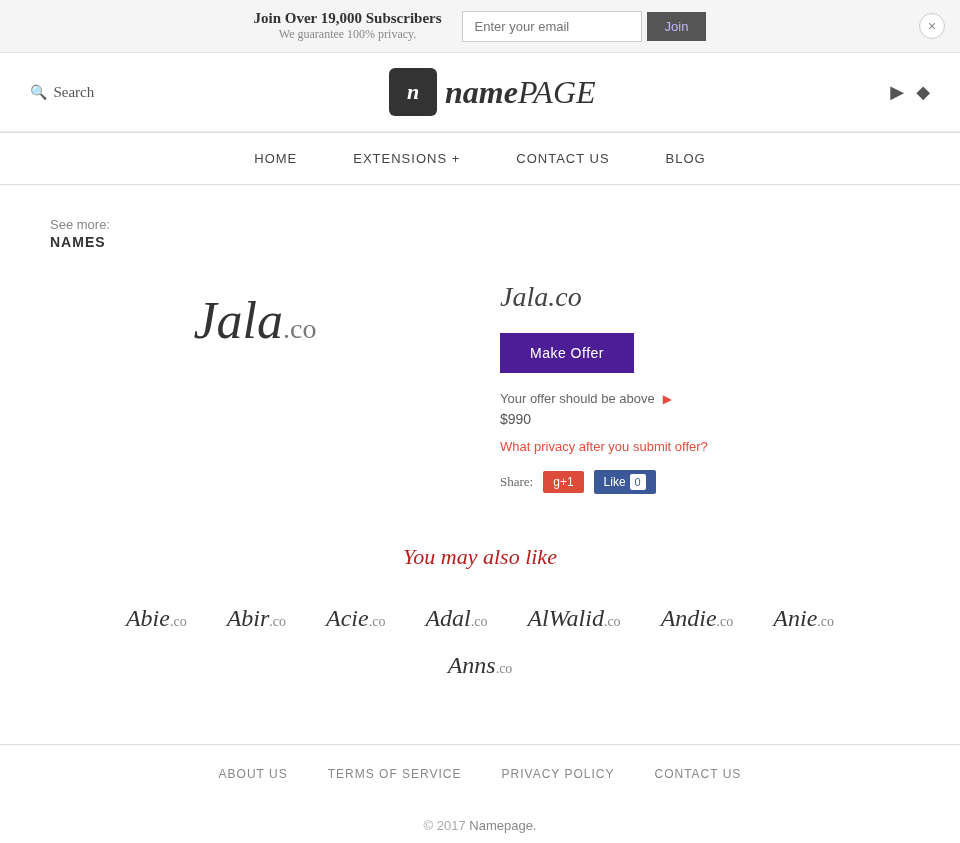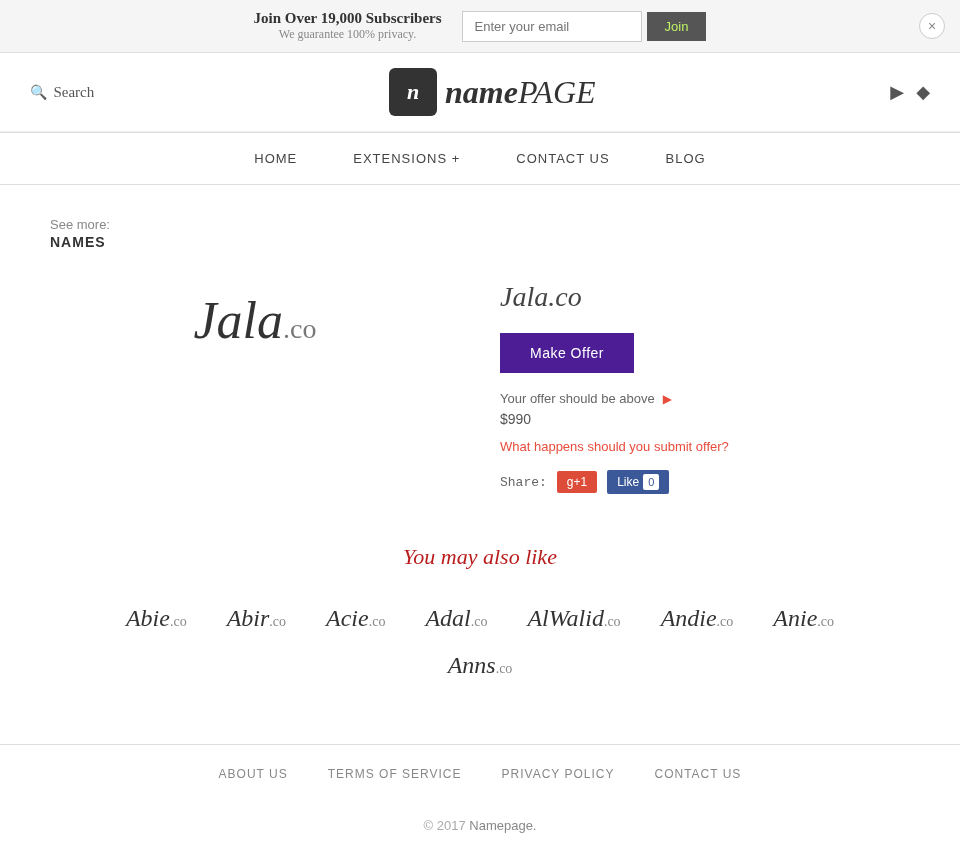--- a/index.html
+++ b/index.html
@@ -20,21 +20,21 @@
     .banner-text .sub-text { font-size: 12px; color: #888; }
     .email-input {
       padding: 7px 12px;
       border: 1px solid #ccc;
       font-size: 13px;
       width: 180px;
       color: #aaa;
     }
     .join-btn {
       background: #555;
-      color: #bef264;
+      color: #c4b5fd;
       border: none;
       padding: 7px 18px;
       font-size: 13px;
       cursor: pointer;
       margin-left: 5px;
     }
     .close-btn {
       position: absolute;
       right: 15px;
       top: 50%;
@@ -214,21 +214,21 @@
       cursor: pointer;
       text-decoration: none;
       font-family: Arial, sans-serif;
     }
     .share-area {
       display: flex;
       align-items: center;
       gap: 10px;
       margin-top: 15px;
     }
-    .share-label { font-size: 13px; color: #666; font-family: Liberation Mono, monospace; }
+    .share-label { font-size: 13px; color: #666; font-family: Liberation Serif, serif; }
     .gplus-btn {
       background: #dd4b39;
       color: #fff;
       border: none;
       padding: 4px 10px;
       font-size: 12px;
       cursor: pointer;
       border-radius: 2px;
     }
     .fb-like-btn {
@@ -374,21 +374,21 @@
     </div>
 
     <div class="domain-info">
       <div class="domain-title">Jala.co</div>
       <button class="make-offer-btn">Make Offer</button>
       <div class="offer-info">
         <span>Your offer should be above</span>
         <span class="offer-arrow">▶</span>
       </div>
       <div class="offer-price">$990</div>
-      <a class="offer-link" href="#">What happens should you submit offer?</a>
+      <a class="offer-link" href="#">What privacy after you submit offer?</a>
 
       <div class="share-area">
         <span class="share-label">Share:</span>
         <button class="gplus-btn">g+1</button>
         <button class="fb-like-btn">
           <span>Like</span>
           <span class="fb-count">0</span>
         </button>
       </div>
     </div>

